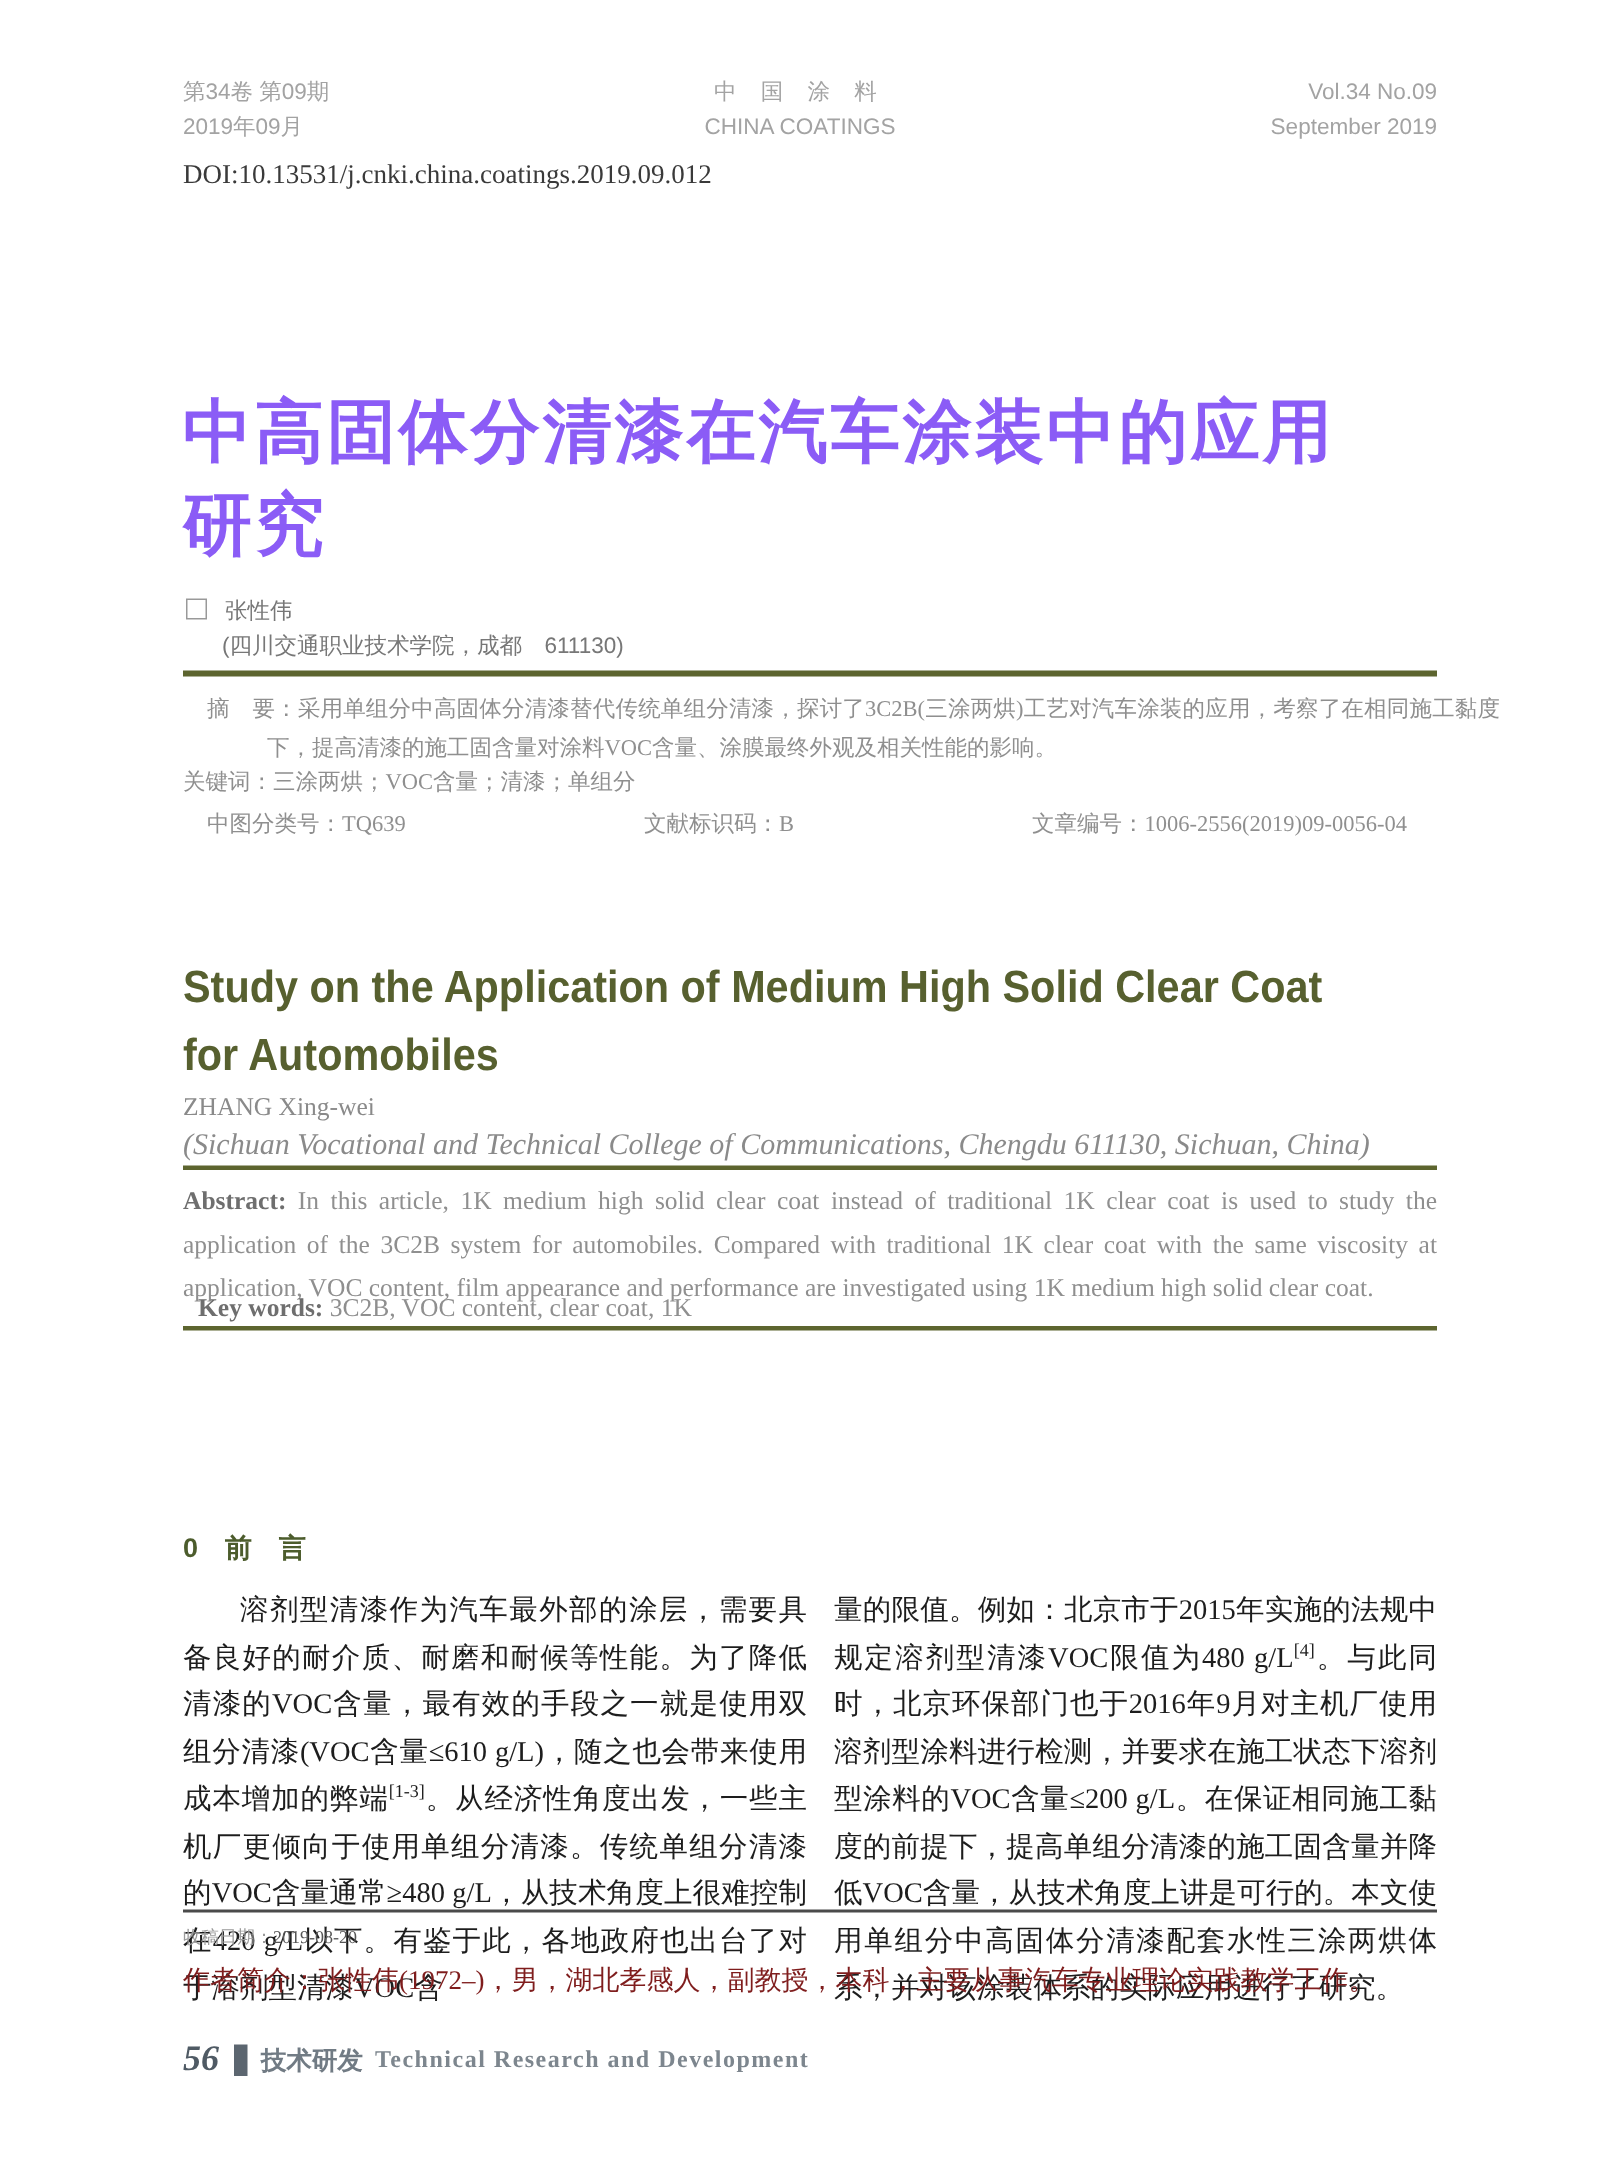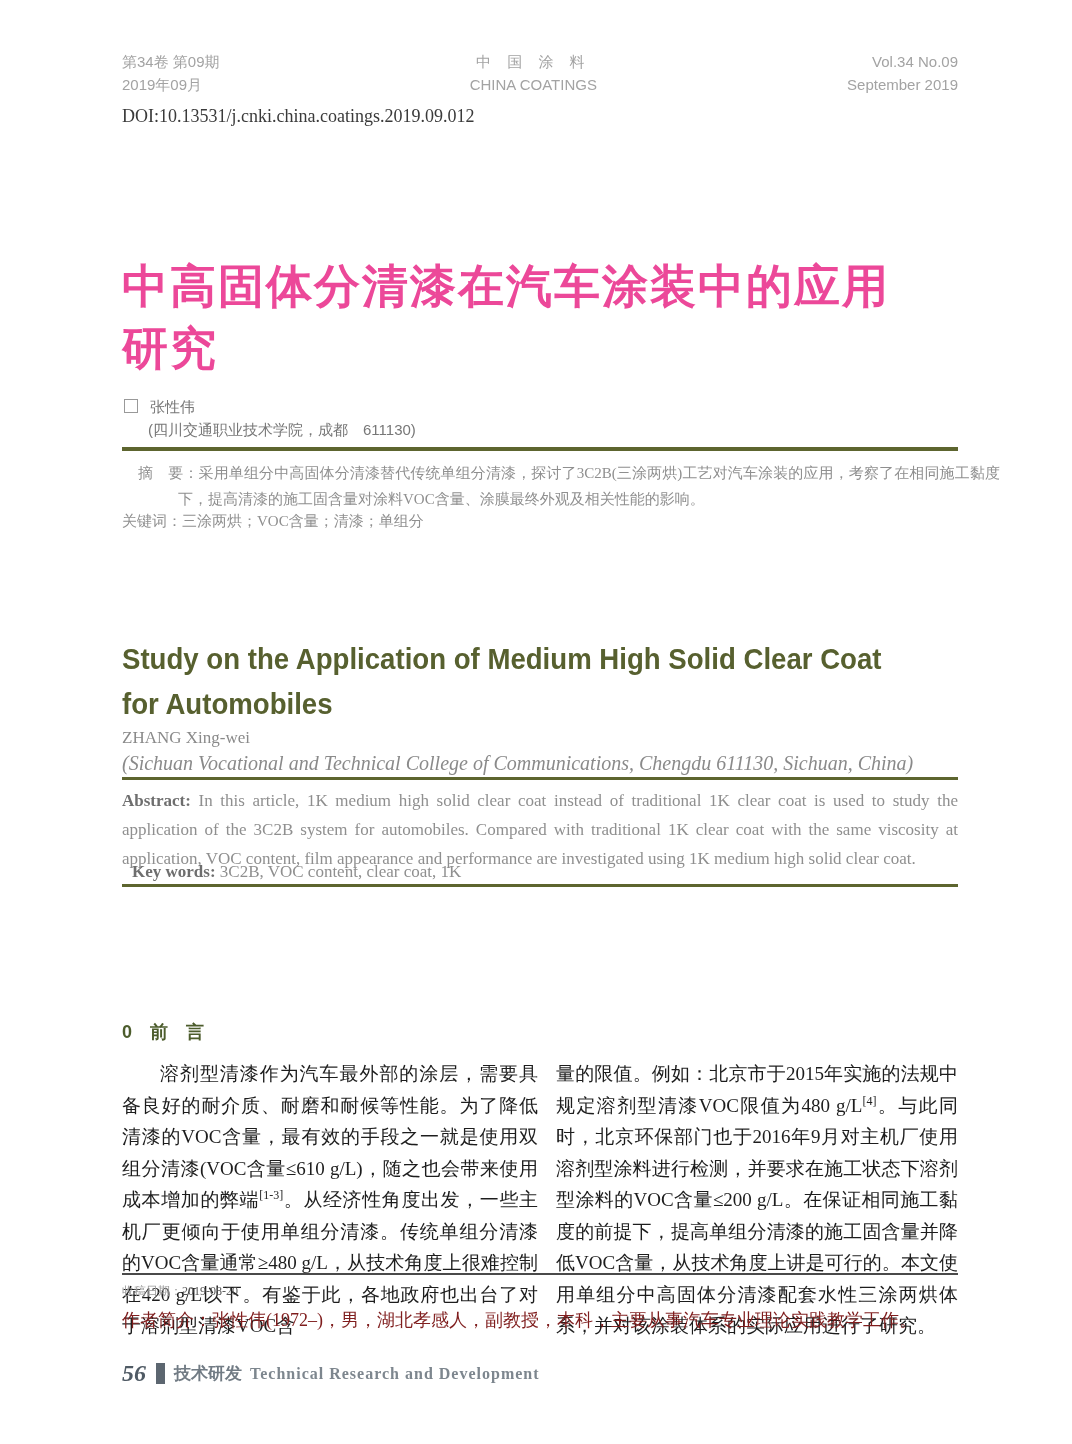--- a/index.html
+++ b/index.html
@@ -10,22 +10,22 @@
   }
   
   .hdr{position:absolute;left:122px;top:50px;width:836px;display:flex;justify-content:space-between;
        font-family:"Liberation Sans","DejaVu Sans",sans-serif;font-size:15px;line-height:23px;color:#a3a3a3;gap:32px;}
   .hdr-center{text-align:center;}
   .hdr-right{text-align:right;}
   .hdr .cjk-spread{letter-spacing:6px;}
   .doi{position:absolute;left:122px;top:106px;font-size:18px;color:#3a3a3a;}
   
   .title-cn{position:absolute;left:122px;top:256px;width:860px;
-    font-family:Liberation Serif, serif;
-    font-size:46px;font-weight:bold;color:#ec4899;line-height:62px;letter-spacing:2px;}
+    font-family:Liberation Sans, sans-serif;
+    font-size:46px;font-weight:bold;color:#8b5cf6;line-height:62px;letter-spacing:2px;}
   
   .author-row{position:absolute;left:124px;top:398px;font-size:15px;color:#777;
     font-family:"Liberation Sans","DejaVu Sans",sans-serif;}
   .author-row .sq{display:inline-block;width:12px;height:12px;border:1px solid #999;
     margin-right:12px;vertical-align:-1px;background:#fff;}
   .affil-cn{position:absolute;left:148px;top:421px;font-size:15px;color:#777;
     font-family:"Liberation Sans","DejaVu Sans",sans-serif;}
   
   .rule-olive{position:absolute;left:122px;width:836px;background:#5d652f;}
   .r1{top:447px;height:4px;}
@@ -101,20 +101,25 @@
   <div class="author-row">
     <span class="sq"></span><span>张性伟</span>
   </div>
   <div class="affil-cn">(四川交通职业技术学院，成都　611130)</div>
 
   <div class="rule-olive r1"></div>
 
   <p class="abs-cn"><span>摘　要：</span><span>采用单组分中高固体分清漆替代传统单组分清漆，探讨了3C2B(三涂两烘)工艺对汽车涂装的应用，考察了在相同施工黏度下，提高清漆的施工固含量对涂料VOC含量、涂膜最终外观及相关性能的影响。</span></p>
   <p class="kw-cn"><span>关键词：</span><span>三涂两烘；VOC含量；清漆；单组分</span></p>
 
+  <div class="meta-row">
+    <span><span>中图分类号：</span><span>TQ639</span></span>
+    <span><span>文献标识码：</span><span>B</span></span>
+    <span><span>文章编号：</span><span>1006-2556(2019)09-0056-04</span></span>
+  </div>
 
   <div class="title-en">
     <div>Study on the Application of Medium High Solid Clear Coat</div>
     <div>for Automobiles</div>
   </div>
   <div class="author-en">ZHANG Xing-wei</div>
   <div class="affil-en">(Sichuan Vocational and Technical College of Communications, Chengdu 611130, Sichuan, China)</div>
 
   <div class="rule-olive r2"></div>
 

